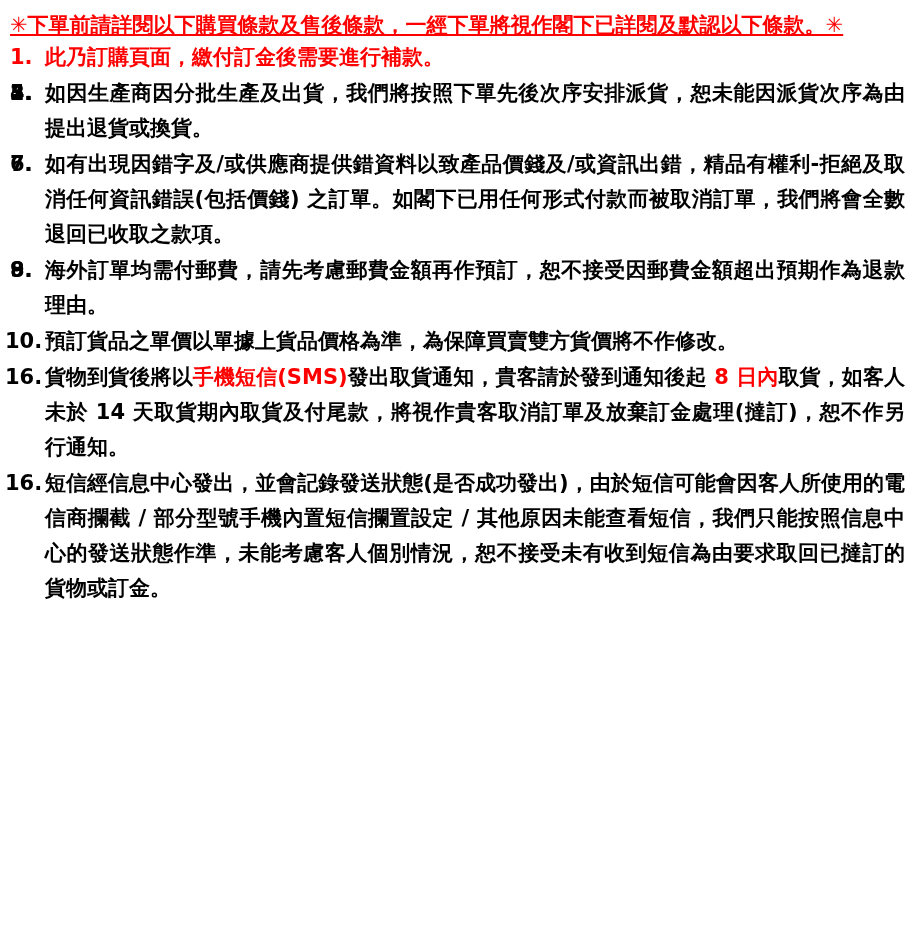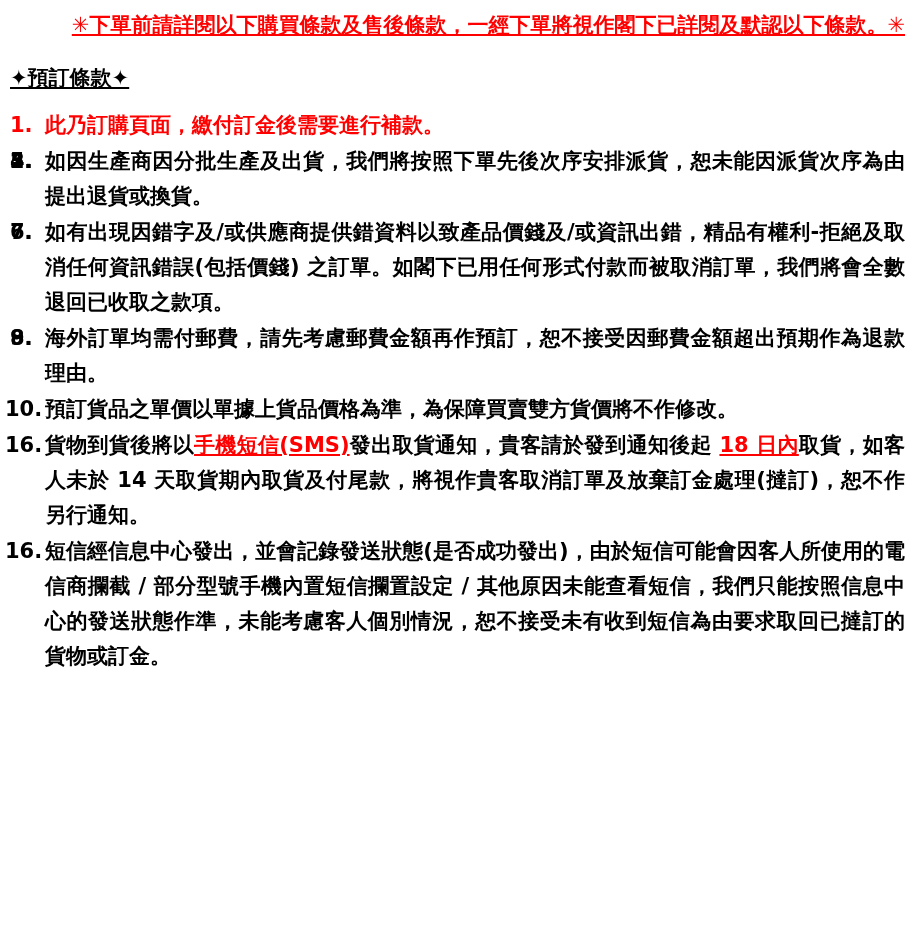--- a/index.html
+++ b/index.html
@@ -24,21 +24,20 @@
     padding:8px 8px 8px 10px;
     font-size:21px;
     line-height:35px;
   }
   .warning{
     margin:2px 0 0 0;
     color:var(--red);
     text-decoration:underline;
     line-height:30px;
     white-space:nowrap;
-    text-align:right;
   }
   .section-title{
     margin:23px 0 15px 0;
     color:var(--ink);
     text-decoration:underline;
     line-height:30px;
   }
   ol.terms{
     list-style:none;
     margin:0;
@@ -52,37 +51,36 @@
   }
   ol.terms li .num{
     position:absolute;
     left:0;
     top:0;
     text-align:left;
   }
   
   ol.terms li:nth-child(n+10) .num{ left:-5px; }
   .red{ color:var(--red); }
-  .u{ text-decoration:underline; }
+  .u{ }
 </style>
 </head>
 <body>
 
 <div class="doc">
   <p class="warning">✳下單前請詳閱以下購買條款及售後條款，一經下單將視作閣下已詳閱及默認以下條款。✳</p>
 
-  <p class="section-title">✦預訂條款✦</p>
 
   <ol class="terms" id="terms-list">
       <li><span class="num red">1.</span><span class="red">此乃訂購頁面，繳付訂金後需要進行補款。</span></li>
       <li><span class="num">2.</span></li>
       <li><span class="num">3.</span></li>
       <li><span class="num">4.</span></li>
       <li><span class="num">5.</span><span>如因生產商因分批生產及出貨，我們將按照下單先後次序安排派貨，恕未能因派貨次序為由提出退貨或換貨。</span></li>
       <li><span class="num">6.</span></li>
       <li><span class="num">7.</span><span>如有出現因錯字及/或供應商提供錯資料以致產品價錢及/或資訊出錯，精品有權利-拒絕及取消任何資訊錯誤(包括價錢) 之訂單。如閣下已用任何形式付款而被取消訂單，我們將會全數退回已收取之款項。</span></li>
       <li><span class="num">8.</span></li>
       <li><span class="num">9.</span><span>海外訂單均需付郵費，請先考慮郵費金額再作預訂，恕不接受因郵費金額超出預期作為退款理由。</span></li>
       <li><span class="num">10.</span><span>預訂貨品之單價以單據上貨品價格為準，為保障買賣雙方貨價將不作修改。</span></li>
-      <li><span class="num">16.</span><span>貨物到貨後將以</span><span class="red u">手機短信(SMS)</span><span>發出取貨通知，貴客請於發到通知後起 </span><span class="red u">18 日內</span><span>取貨，如客人未於 14 天取貨期內取貨及付尾款，將視作貴客取消訂單及放棄訂金處理(撻訂)，恕不作另行通知。</span></li>
+      <li><span class="num">16.</span><span>貨物到貨後將以</span><span class="red u">手機短信(SMS)</span><span>發出取貨通知，貴客請於發到通知後起 </span><span class="red u">8 日內</span><span>取貨，如客人未於 14 天取貨期內取貨及付尾款，將視作貴客取消訂單及放棄訂金處理(撻訂)，恕不作另行通知。</span></li>
       <li><span class="num">16.</span><span>短信經信息中心發出，並會記錄發送狀態(是否成功發出)，由於短信可能會因客人所使用的電信商攔截 / 部分型號手機內置短信攔置設定 / 其他原因未能查看短信，我們只能按照信息中心的發送狀態作準，未能考慮客人個別情況，恕不接受未有收到短信為由要求取回已撻訂的貨物或訂金。</span></li>
     </ol>
 </div>
 
 </body></html>

